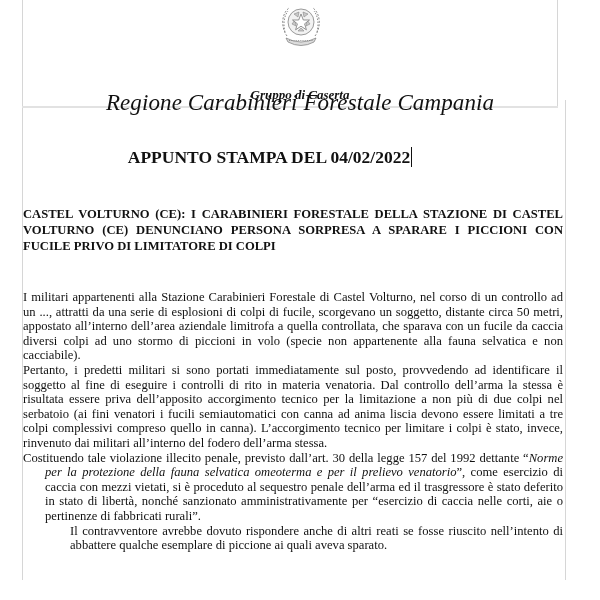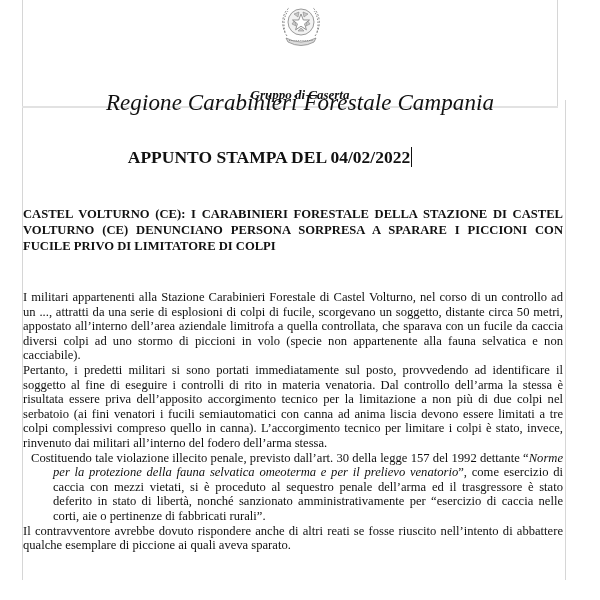--- a/index.html
+++ b/index.html
@@ -91,23 +91,22 @@
       font-size: 12.6px;
       line-height: 14.6px;
     }
     .para {
       margin: 0;
       text-align: justify;
     }
     .para.hanging {
       padding-left: 22px;
       text-indent: -22px;
-      margin-left: 8px;
     }
-    .para.last-line-left { text-align-last: left; }
+    .para.last-line-left { text-align-last: left; margin-left: 47px; }
     em { font-style: italic; }
   </style>
 </head>
 <body>
 
 <div class="page-line" id="left-margin-line"></div>
 <div class="page-line" id="header-right-line"></div>
 <div class="page-line" id="body-right-line"></div>
 <div class="page-line" id="header-bottom-line"></div>
 

